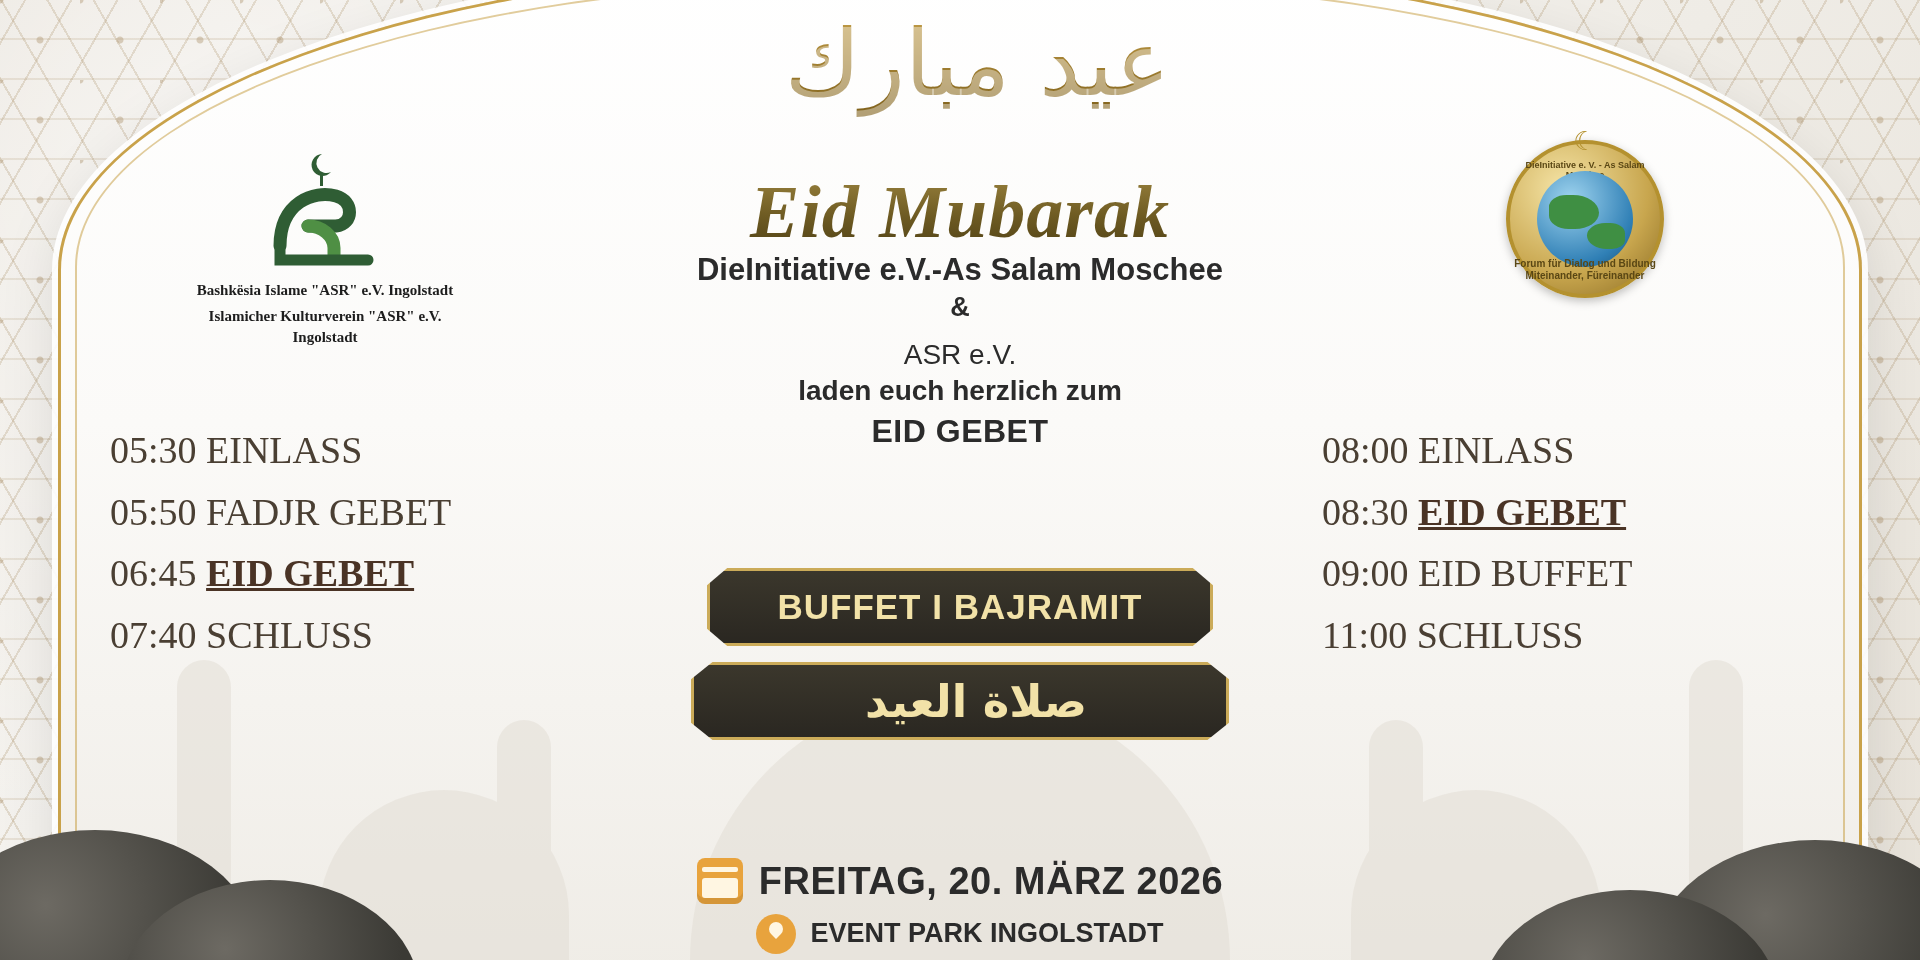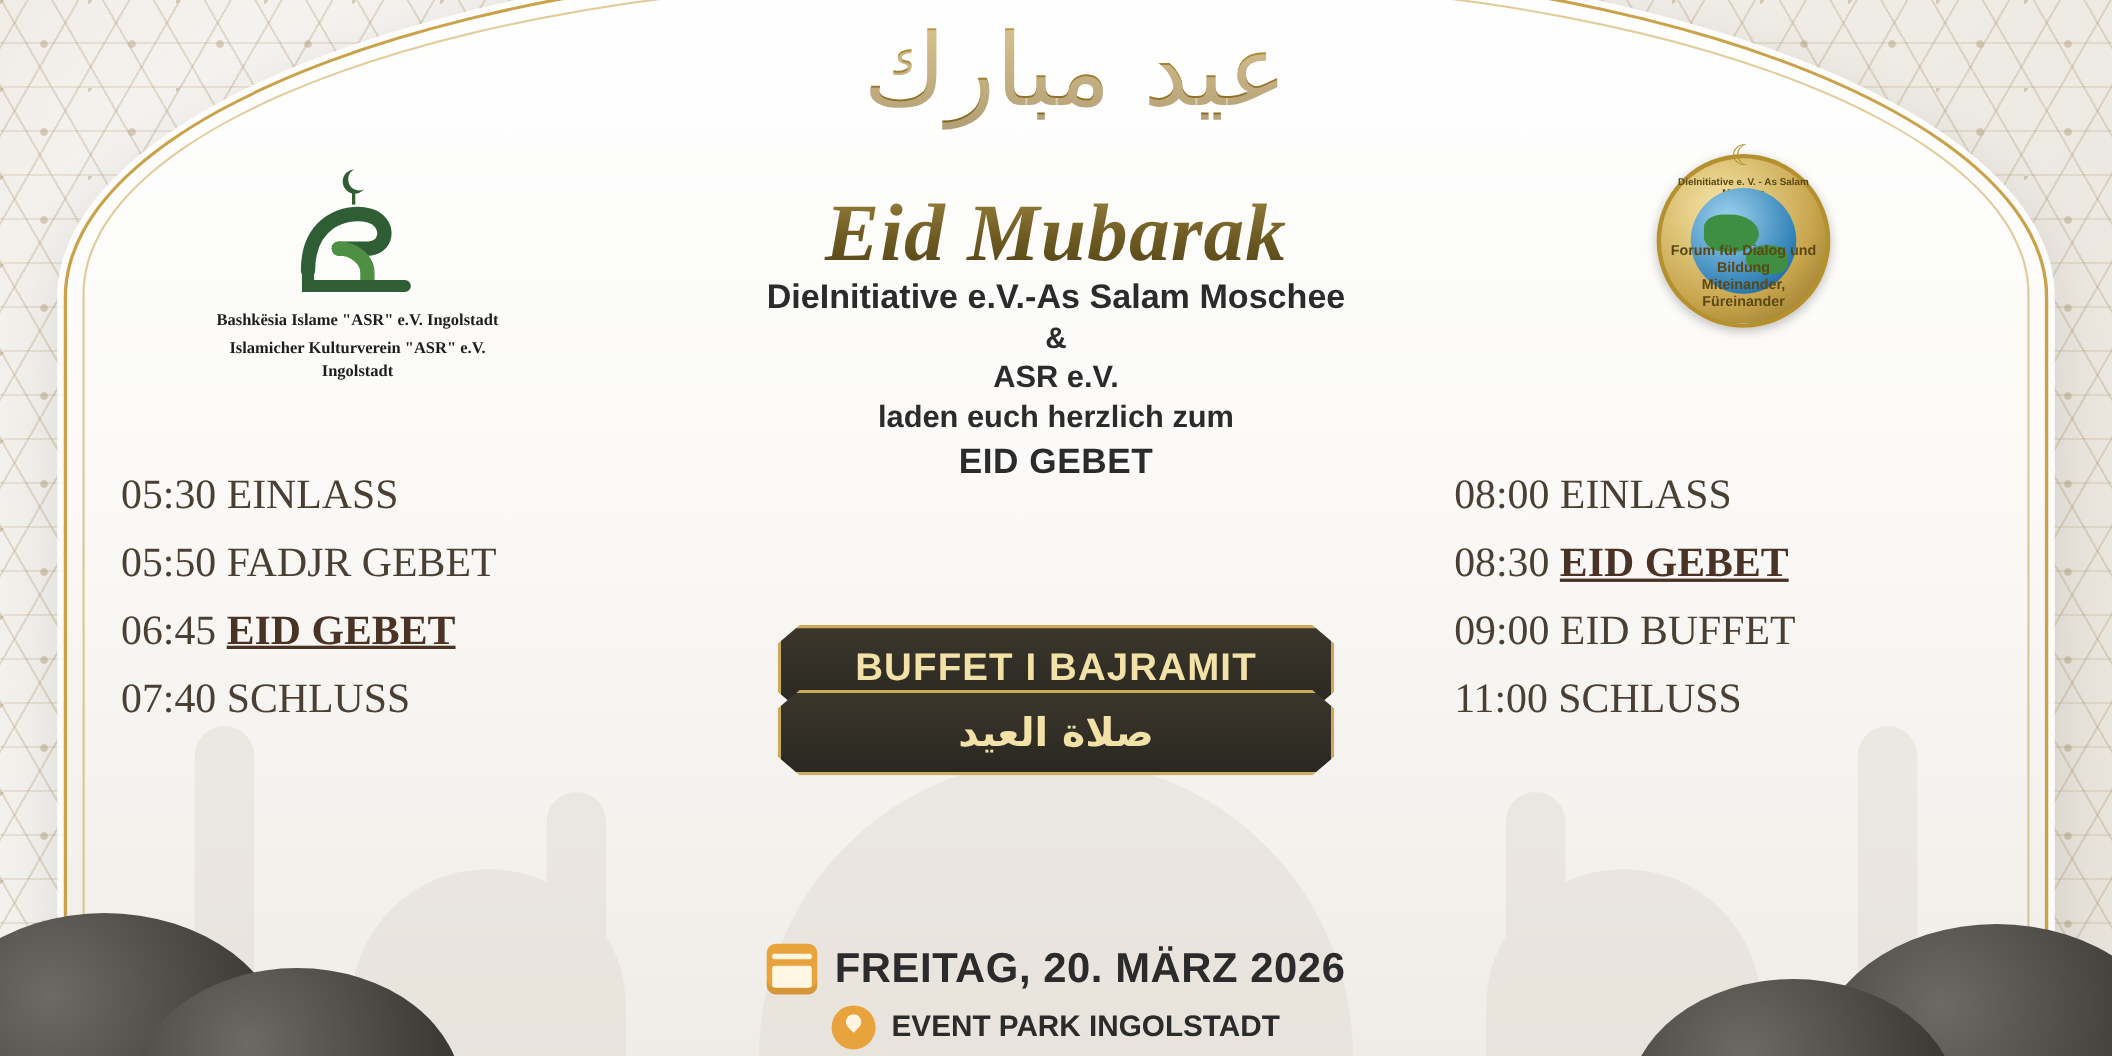--- a/index.html
+++ b/index.html
@@ -81,43 +81,43 @@
     font-size:74px;letter-spacing:1px;
     background:linear-gradient(180deg,#9d8540 0%,#6d5a22 55%,#4e4015 100%);
     -webkit-background-clip:text;background-clip:text;-webkit-text-fill-color:transparent;
   }
   .intro{
     position:absolute;top:240px;left:50%;transform:translateX(-50%);
     width:740px;text-align:center;color:#2b2b2b;
   }
   .intro .l1{font-size:31px;font-weight:bold;margin-top:12px;}
   .intro .l2{font-size:27px;font-weight:bold;margin-top:4px;}
-  .intro .l3{font-size:28px;font-weight:bold;margin-top:4px;}
+  .intro .l3{font-size:28px;font-weight:normal;margin-top:16px;}
   .intro .l4{font-size:28px;font-weight:bold;margin-top:4px;}
   .intro .l5{font-size:32px;font-weight:bold;margin-top:6px;letter-spacing:.5px;}
 
   
   .banner{
     position:absolute;left:50%;transform:translateX(-50%);
     width:500px;height:72px;
     background:linear-gradient(180deg,#3b372c,#2a2721);
     border:3px solid #cbab59;
     display:flex;align-items:center;justify-content:center;
     color:#f2e2a8;
     box-shadow:0 5px 14px rgba(0,0,0,.35);
   }
   .banner.b1{
     top:568px;
     clip-path:polygon(0 22%,4% 0,96% 0,100% 22%,100% 78%,96% 100%,4% 100%,0 78%);
     font-size:35px;font-weight:bold;letter-spacing:1px;
   }
   .banner.b2{
-    top:627px;
+    top:662px;
     clip-path:polygon(0 22%,4% 0,96% 0,100% 22%,100% 78%,96% 100%,4% 100%,0 78%);
-    font-size:36px;font-weight:bold;font-family:"DejaVu Sans", sans-serif;
+    font-size:45px;font-weight:bold;font-family:"DejaVu Sans", sans-serif;padding-left:32px;
   }
 
   
   .sched{position:absolute;font-family:"Liberation Serif", serif;color:#4a3f33;}
   .sched.left{left:78px;top:420px;width:560px;}
   .sched.right{right:70px;top:420px;width:560px;text-align:left;}
   .sched .row{font-size:38px;line-height:1.62;white-space:nowrap;margin-left:32px;}
   .sched .row .hl{font-weight:bold;text-decoration:underline;color:#4a3325;}
 
   
@@ -142,21 +142,21 @@
     content:"";position:absolute;left:12px;top:24px;width:50px;height:34px;background:#3f8f43;border-radius:40% 60% 55% 45%;
   }
   .globe:after{
     content:"";position:absolute;right:8px;top:52px;width:38px;height:26px;background:#3f8f43;border-radius:55% 45% 40% 60%;
   }
   .badge-moon{
     position:absolute;top:-18px;left:50%;transform:translateX(-50%);
     color:#b4912f;font-size:26px;
   }
   .badge-top-text{position:absolute;top:16px;left:0;right:0;text-align:center;font-size:9px;color:#5a4714;font-weight:bold;}
-  .badge-bottom-text{position:absolute;bottom:12px;left:0;right:0;text-align:center;font-size:13px;color:#5a4714;font-weight:bold;line-height:1.2;}
+  .badge-bottom-text{position:absolute;bottom:12px;left:0;right:0;text-align:center;font-size:10px;color:#5a4714;font-weight:bold;line-height:1.2;}
 
   
   .footer{position:absolute;left:0;right:0;bottom:6px;text-align:center;}
   .date-row{display:flex;align-items:center;justify-content:center;gap:16px;margin-bottom:10px;}
   .date-row .txt{font-size:38px;font-weight:bold;color:#2b2b2b;letter-spacing:.5px;}
   .cal-icon{width:46px;height:46px;border-radius:8px;background:#e8a33d;position:relative;box-shadow:inset 0 -6px 0 rgba(0,0,0,.08);}
   .cal-icon:before{content:"";position:absolute;left:5px;right:5px;top:9px;height:5px;background:#fff6e2;border-radius:2px;}
   .cal-icon:after{content:"";position:absolute;left:5px;right:5px;top:20px;bottom:6px;background:#fff6e2;border-radius:3px;}
   .addr-row{display:flex;align-items:center;justify-content:center;gap:14px;}
   .pin{

